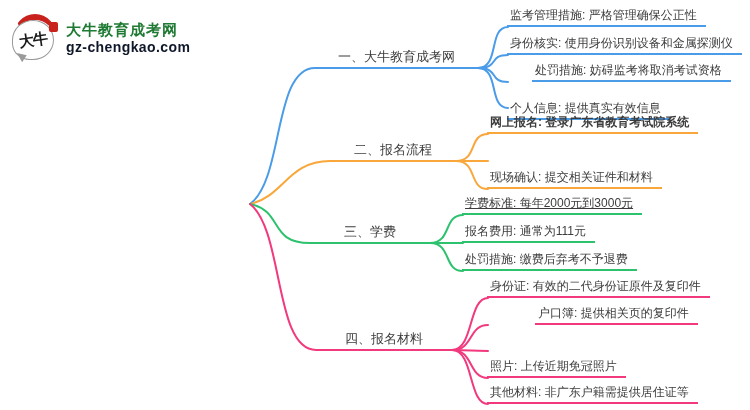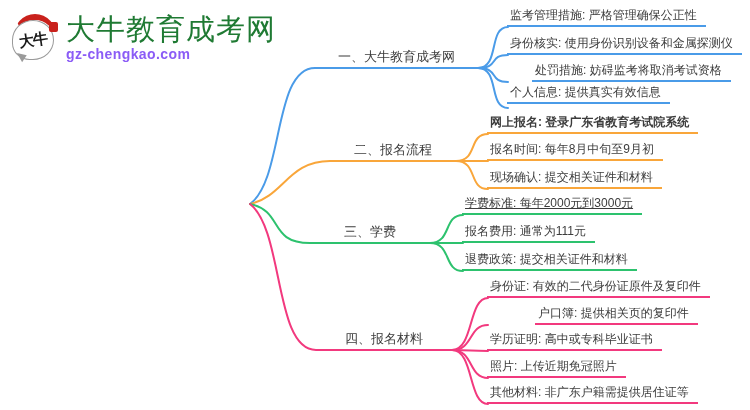--- a/index.html
+++ b/index.html
@@ -29,21 +29,21 @@
     border-top:6px solid #c9211c;border-left:3px solid transparent;border-right:3px solid transparent;
     border-radius:50% 50% 0 0 / 100% 100% 0 0;
   }
   .logo-seal{position:absolute;right:0;top:8px;width:9px;height:10px;background:#c9211c;border-radius:2px;}
   .logo-tail{
     position:absolute;left:4px;bottom:0;width:0;height:0;
     border-left:7px solid transparent;border-right:3px solid transparent;border-top:8px solid #9a9a9a;
     transform:rotate(12deg);
   }
   .logo-text{display:flex;flex-direction:column;line-height:1.05;}
-  .logo-brand{font-size:29px;font-weight:normal;letter-spacing:1px;}
+  .logo-brand{font-size:15px;font-weight:bold;letter-spacing:1px;}
   .logo-domain{font-size:14px;font-weight:bold;letter-spacing:0.4px;margin-top:2px;}
 
   
   .root-title{
     position:absolute;white-space:nowrap;color:#3c3c3c;font-size:12.5px;
     top:196px;right:504px;
   }
   .branch-label{
     position:absolute;white-space:nowrap;color:#3c3c3c;font-size:13px;
     transform:translateX(-50%);
@@ -62,21 +62,21 @@
     <div class="logo-badge">
       <div class="logo-arc" style="border-top-color: rgb(201, 33, 28);"></div>
       <div class="logo-bubble">
         <span>大牛</span>
       </div>
       <div class="logo-seal" style="background: rgb(201, 33, 28);"></div>
       <div class="logo-tail"></div>
     </div>
     <div class="logo-text">
       <span class="logo-brand" style="color: rgb(31, 122, 51);">大牛教育成考网</span>
-      <span class="logo-domain" style="color: #8b5cf6;">gz-chengkao.com</span>
+      <span class="logo-domain" style="color: #0f172a;">gz-chengkao.com</span>
     </div>
   </div>
 
 
 <svg width="750" height="410" class="connectors">
       <path d="M 250,204 C 284,179.52 273,68 315,68 L 478,68" fill="none" stroke="#4a9be8" stroke-width="2" stroke-linecap="round"></path>
       <path d="M 478,68 C 500,68 488,27 508,27" fill="none" stroke="#4a9be8" stroke-width="2" stroke-linecap="round"></path>
       <path d="M 478,68 C 500,68 488,55 508,55" fill="none" stroke="#4a9be8" stroke-width="2" stroke-linecap="round"></path>
       <path d="M 478,68 C 500,68 488,82 508,82" fill="none" stroke="#4a9be8" stroke-width="2" stroke-linecap="round"></path>
       <path d="M 478,68 C 500,68 488,108 508,108" fill="none" stroke="#4a9be8" stroke-width="2" stroke-linecap="round"></path>
@@ -92,28 +92,26 @@
       <path d="M 452,350 C 474,350 468,298 488,298" fill="none" stroke="#f2397e" stroke-width="2" stroke-linecap="round"></path>
       <path d="M 452,350 C 474,350 468,325 488,325" fill="none" stroke="#f2397e" stroke-width="2" stroke-linecap="round"></path>
       <path d="M 452,350 C 474,350 468,351 488,351" fill="none" stroke="#f2397e" stroke-width="2" stroke-linecap="round"></path>
       <path d="M 452,350 C 474,350 468,378 488,378" fill="none" stroke="#f2397e" stroke-width="2" stroke-linecap="round"></path>
       <path d="M 452,350 C 474,350 468,404 488,404" fill="none" stroke="#f2397e" stroke-width="2" stroke-linecap="round"></path>
     </svg>
     <div class="branch-label" style="left: 396.5px; top: 48px;">一、大牛教育成考网</div>
     <div class="map-item" style="left: 507px; top: 7px; border-bottom-color: rgb(74, 155, 232);">监考管理措施: 严格管理确保公正性</div>
     <div class="map-item" style="left: 507px; top: 35px; border-bottom-color: rgb(74, 155, 232);">身份核实: 使用身份识别设备和金属探测仪</div>
     <div class="map-item" style="left: 532px; top: 62px; border-bottom-color: rgb(74, 155, 232);">处罚措施: 妨碍监考将取消考试资格</div>
-    <div class="map-item" style="left: 507px; top: 84px; border-bottom-color: rgb(74, 155, 232);">个人信息: 提供真实有效信息</div>
+    <div class="map-item" style="left: 507px; top: 100px; border-bottom-color: rgb(74, 155, 232);">个人信息: 提供真实有效信息</div>
     <div class="branch-label" style="left: 393px; top: 141px;">二、报名流程</div>
     <div class="map-item" style="left: 487px; top: 114px; border-bottom-color: rgb(249, 166, 58); font-weight: bold;">网上报名: 登录广东省教育考试院系统</div>
-    <div class="map-item" style="left: 487px; top: 141px; border-bottom-color: rgb(249, 166, 58);">报名时间: 每年8月中旬至9月初</div>
     <div class="map-item" style="left: 487px; top: 169px; border-bottom-color: rgb(249, 166, 58);">现场确认: 提交相关证件和材料</div>
     <div class="branch-label" style="left: 370px; top: 223px;">三、学费</div>
     <div class="map-item" style="left: 462px; top: 195px; border-bottom-color: rgb(45, 194, 110); text-decoration: underline;">学费标准: 每年2000元到3000元</div>
     <div class="map-item" style="left: 462px; top: 223px; border-bottom-color: rgb(45, 194, 110);">报名费用: 通常为111元</div>
-    <div class="map-item" style="left: 462px; top: 251px; border-bottom-color: rgb(45, 194, 110);">退费政策: 提交相关证件和材料</div>
+    <div class="map-item" style="left: 462px; top: 251px; border-bottom-color: rgb(45, 194, 110);">处罚措施: 缴费后弃考不予退费</div>
     <div class="branch-label" style="left: 384px; top: 330px;">四、报名材料</div>
     <div class="map-item" style="left: 487px; top: 278px; border-bottom-color: rgb(242, 57, 126);">身份证: 有效的二代身份证原件及复印件</div>
     <div class="map-item" style="left: 487px; top: 305px; border-bottom-color: rgb(242, 57, 126); margin-left: 48px;">户口簿: 提供相关页的复印件</div>
-    <div class="map-item" style="left: 487px; top: 331px; border-bottom-color: rgb(242, 57, 126);">学历证明: 高中或专科毕业证书</div>
     <div class="map-item" style="left: 487px; top: 358px; border-bottom-color: rgb(242, 57, 126);">照片: 上传近期免冠照片</div>
     <div class="map-item" style="left: 487px; top: 384px; border-bottom-color: rgb(242, 57, 126);">其他材料: 非广东户籍需提供居住证等</div>
   </div>
 
 </body></html>

